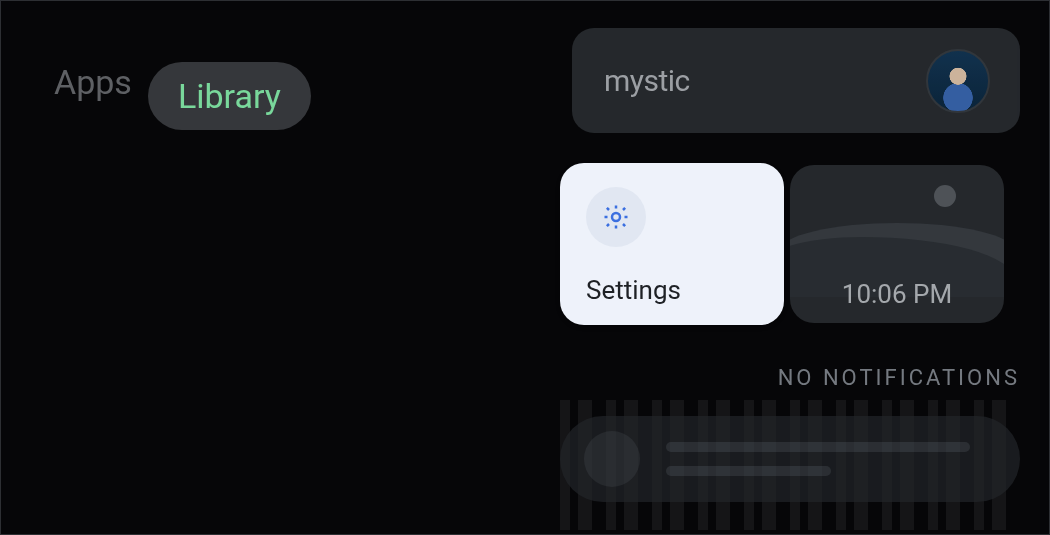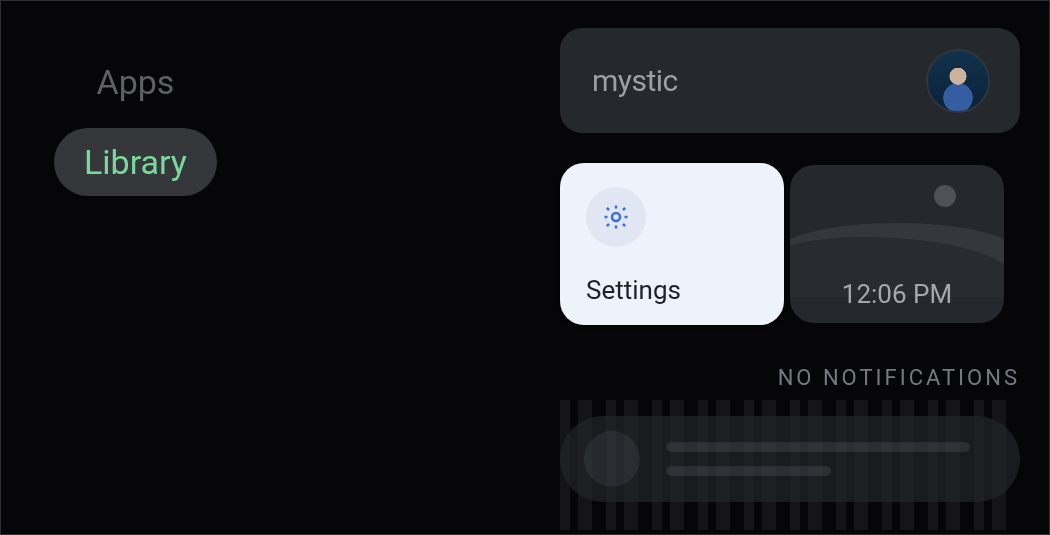--- a/index.html
+++ b/index.html
@@ -28,24 +28,22 @@
     filter: blur(0.4px);
     z-index: 0;
   }
 
   
   .tabs {
     position: absolute;
     top: 62px;
     left: 54px;
     display: flex;
-    align-items: center;
-    gap: 26px;
+    gap: 16px;
     z-index: 1;
-    flex-direction: column;
   }
 
   .tab-active-pill {
     background:#3b3d41;
     padding:14px 30px;
     border-radius:999px;
     font-size:34px;
     color:#86efac;
     opacity:0.9;
   }
@@ -65,20 +63,21 @@
 
   .device-card {
     background: #2b2f33;
     border-radius: 22px;
     height: 105px;
     display: flex;
     align-items: center;
     justify-content: space-between;
     padding: 0 30px 0 32px;
     opacity: 0.84;
+    margin-left: 12px;
   }
   .device-name {
     font-size: 30px;
     color: #b9bdc2;
     letter-spacing: -0.5px;
   }
   .avatar {
     width: 64px;
     height: 64px;
     border-radius: 50%;
@@ -223,21 +222,21 @@
       </div>
       <div class="settings-label">Settings</div>
     </div>
 
     <div class="clock-card">
       <div class="clock-scene">
         <div class="moon"></div>
         <div class="hills1"></div>
         <div class="hills2"></div>
       </div>
-      <div class="clock-time">12:06 PM</div>
+      <div class="clock-time">10:06 PM</div>
     </div>
 
   </div>
 
   <div class="no-notif">NO NOTIFICATIONS</div>
 
   <div class="notif-placeholder">
     <div class="notif-icon"></div>
     <div class="notif-lines">
       <div class="notif-line long"></div>

